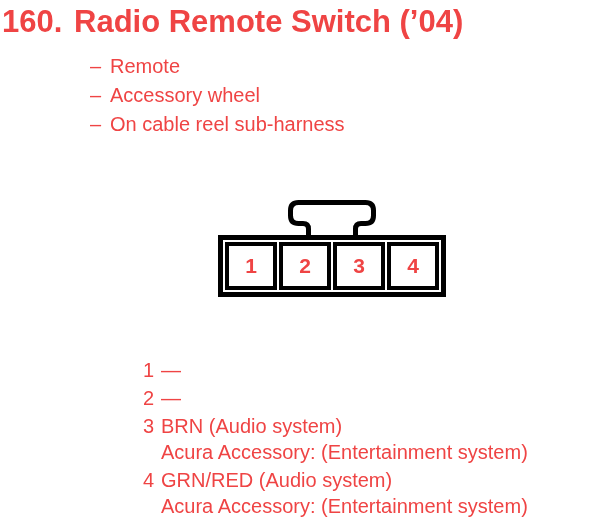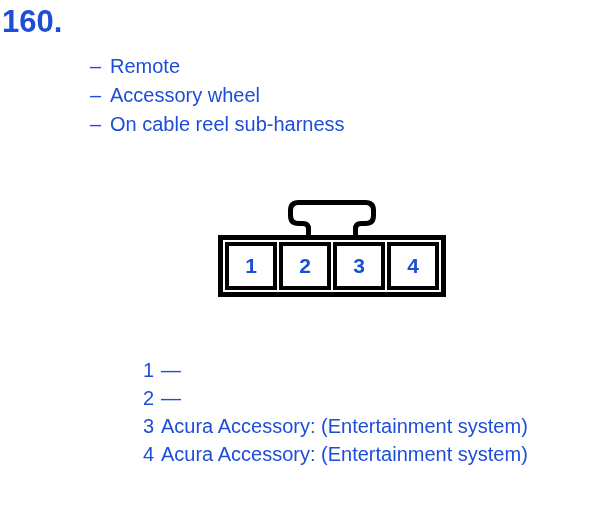--- a/index.html
+++ b/index.html
@@ -5,21 +5,21 @@
   html, body {
     margin: 0;
     padding: 0;
     background: #ffffff;
   }
   .canvas {
     position: relative;
     width: 608px;
     height: 528px;
     background: #ffffff;
-    color: #1d4ed8;
+    color: #ef4444;
     font-family: "Liberation Sans", sans-serif;
     overflow: hidden;
   }
 
   
   .title-row {
     position: absolute;
     left: 2px;
     top: 5px;
     display: flex;
@@ -104,20 +104,21 @@
   }
   .pin-text div { white-space: nowrap; }
 </style>
 </head>
 <body>
 
 <div class="canvas">
 
   <div class="title-row">
     <span class="title-num">160.</span>
+    <span class="title-text">Radio Remote Switch (’04)</span>
   </div>
 
   <div class="notes">
     <div class="note-line">
       <span class="note-dash">–</span>
       <span>Remote</span>
     </div>
     <div class="note-line">
       <span class="note-dash">–</span>
       <span>Accessory wheel</span>
@@ -156,24 +157,26 @@
     </div>
     <div class="pin-row">
       <span class="pin-num">2</span>
       <div class="pin-text">
         <div>—</div>
       </div>
     </div>
     <div class="pin-row">
       <span class="pin-num">3</span>
       <div class="pin-text">
+        <div>BRN (Audio system)</div>
         <div>Acura Accessory: (Entertainment system)</div>
       </div>
     </div>
     <div class="pin-row">
       <span class="pin-num">4</span>
       <div class="pin-text">
+        <div>GRN/RED (Audio system)</div>
         <div>Acura Accessory: (Entertainment system)</div>
       </div>
     </div>
   </div>
 
 </div>
 
 </body></html>

